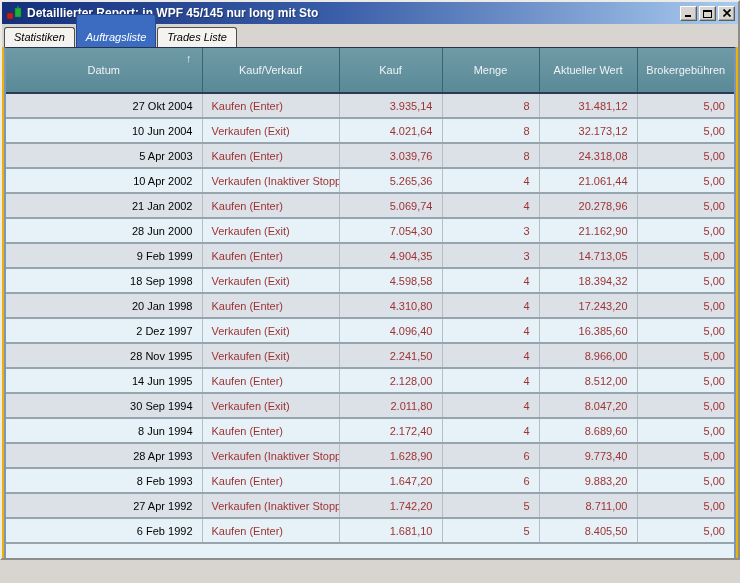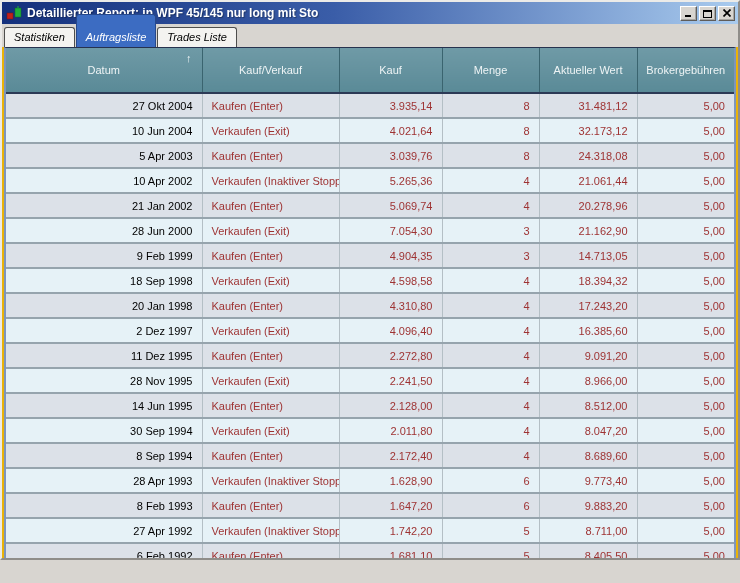--- a/index.html
+++ b/index.html
@@ -257,28 +257,20 @@
 
   <tr>
     <td class="c-datum">2 Dez 1997</td>
     <td class="c-aktion">Verkaufen (Exit)</td>
     <td class="c-num">4.096,40</td>
     <td class="c-num">4</td>
     <td class="c-num">16.385,60</td>
     <td class="c-num">5,00</td>
   </tr>
 
-  <tr>
-    <td class="c-datum">11 Dez 1995</td>
-    <td class="c-aktion">Kaufen (Enter)</td>
-    <td class="c-num">2.272,80</td>
-    <td class="c-num">4</td>
-    <td class="c-num">9.091,20</td>
-    <td class="c-num">5,00</td>
-  </tr>
 
   <tr>
     <td class="c-datum">28 Nov 1995</td>
     <td class="c-aktion">Verkaufen (Exit)</td>
     <td class="c-num">2.241,50</td>
     <td class="c-num">4</td>
     <td class="c-num">8.966,00</td>
     <td class="c-num">5,00</td>
   </tr>
 
@@ -294,21 +286,21 @@
   <tr>
     <td class="c-datum">30 Sep 1994</td>
     <td class="c-aktion">Verkaufen (Exit)</td>
     <td class="c-num">2.011,80</td>
     <td class="c-num">4</td>
     <td class="c-num">8.047,20</td>
     <td class="c-num">5,00</td>
   </tr>
 
   <tr>
-    <td class="c-datum">8 Sep 1994</td>
+    <td class="c-datum">8 Jun 1994</td>
     <td class="c-aktion">Kaufen (Enter)</td>
     <td class="c-num">2.172,40</td>
     <td class="c-num">4</td>
     <td class="c-num">8.689,60</td>
     <td class="c-num">5,00</td>
   </tr>
 
   <tr>
     <td class="c-datum">28 Apr 1993</td>
     <td class="c-aktion">Verkaufen (Inaktiver Stopp)</td>

